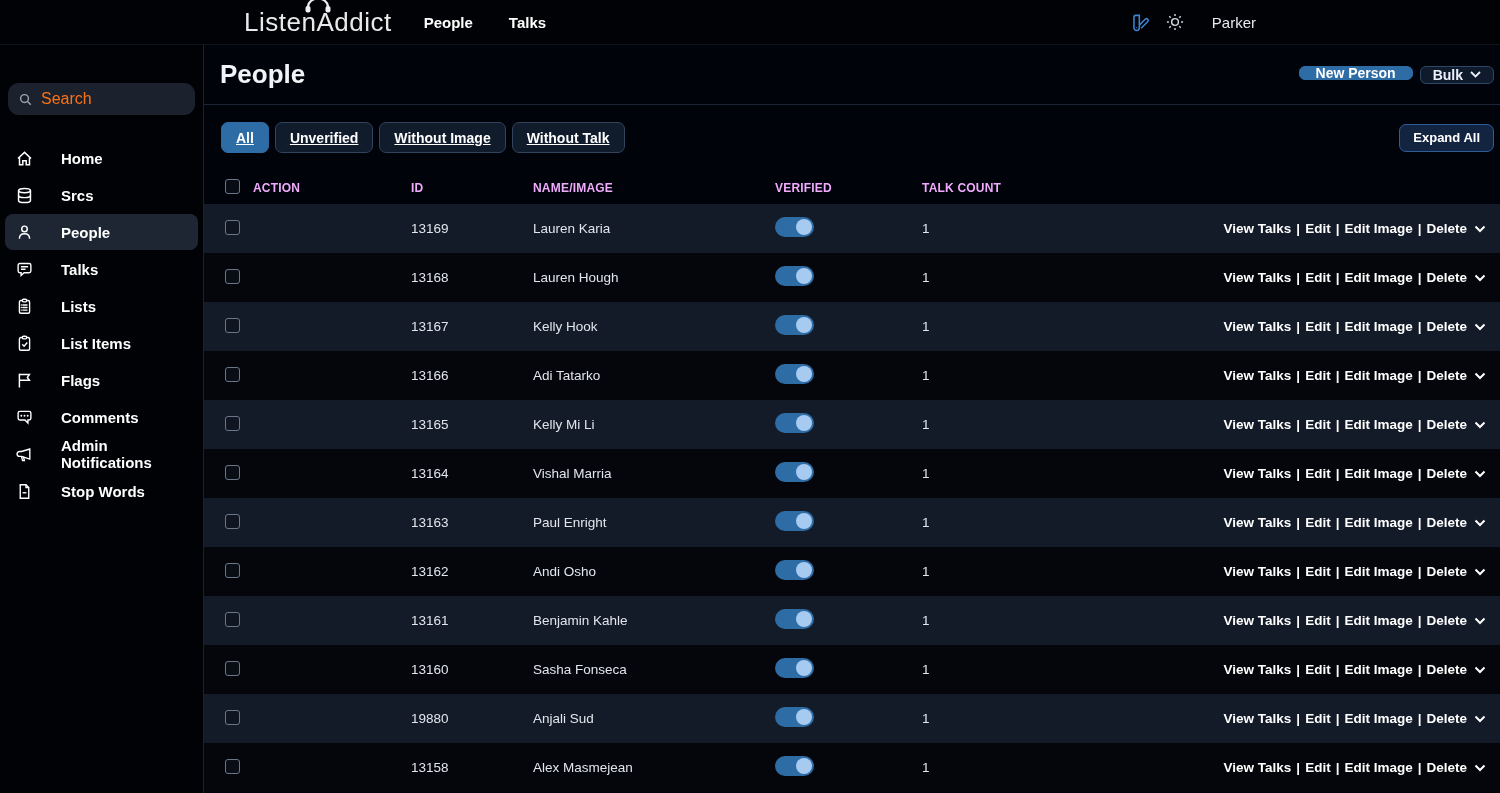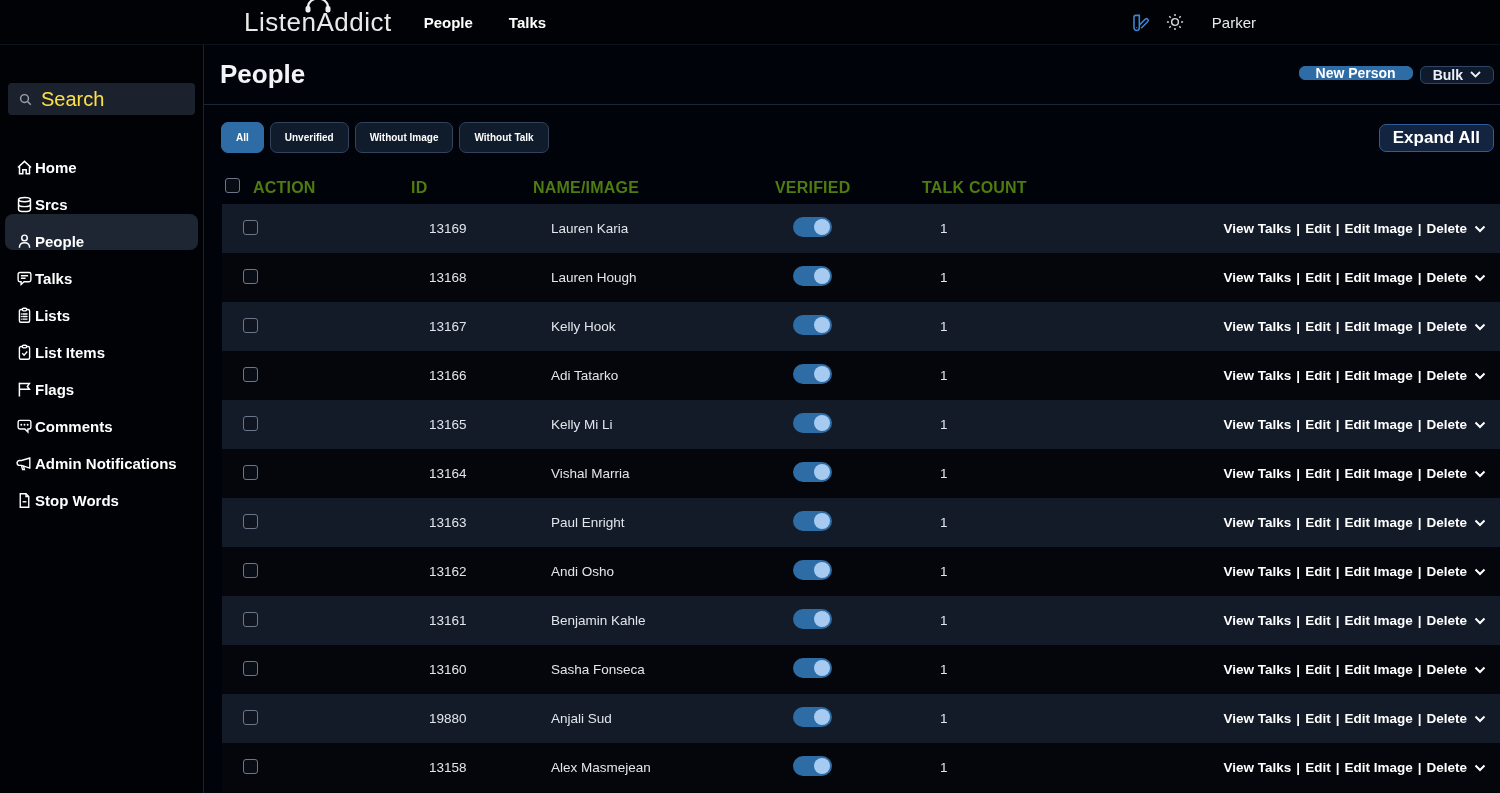--- a/index.html
+++ b/index.html
@@ -19,27 +19,27 @@
   .brand .hp { position:absolute; left:60px; top:-10px; }
   .nav-links { display:flex; gap:36px; margin-left:32px; }
   .nav-link { font-size:15px; font-weight:700; color:#ffffff; cursor:pointer; }
   .nav-right { margin-left:auto; display:flex; align-items:center; gap:16px; }
   .nav-user { font-size:15px; color:#e6e9ee; margin-left:12px; }
 
   
   .layout { display:flex; height:748px; }
   .sidebar { width:204px; background:#000205; border-right:1px solid #1a2230; flex:none; }
   .search {
-    margin:38px 8px 0 8px; height:32px; background:#1c222d; border-radius:4px;
+    margin:38px 8px 0 8px; height:32px; background:#1c222d; border-radius:11px;
     display:flex; align-items:center; gap:9px; padding:0 11px;
-    color:#fde047; font-size:20px;
+    color:#f97316; font-size:16px;
   }
   .menu { margin-top:25px; padding:0 5px; }
   .menu-item {
-    display:flex; align-items:flex-end; gap:2px; height:36px; padding:0 10px;
+    display:flex; align-items:center; gap:28px; height:36px; padding:0 10px;
     border-radius:8px; font-size:15px; font-weight:700; color:#ffffff;
     margin-bottom:1px; cursor:pointer;
   }
   .menu-item.active { background:#1e2634; }
   .mi-icon { width:18px; height:18px; display:flex; align-items:center; justify-content:center; flex:none; }
 
   
   .main { flex:1; min-width:0; display:flex; flex-direction:column; background:#01030a; }
   .page-header {
     height:60px; flex:none; display:flex; align-items:center;
@@ -47,38 +47,38 @@
   }
   .page-title { font-size:26px; font-weight:700; color:#f2f4f8; }
   .header-buttons { margin-left:auto; display:flex; gap:7px; }
   .btn { height:14px; border-radius:6px; font-size:14px; font-weight:700; display:flex; align-items:center; cursor:pointer; }
   .btn-primary { background:#2e6ca6; color:#fff; padding:0 16px; border:1px solid #2e6ca6; }
   .btn-bulk { background:#0f1b2d; color:#eaf1fa; padding:8px 12px; border:1px solid #2c4765; gap:7px; }
 
   .filter-bar { flex:none; display:flex; align-items:center; gap:6px; padding:17px 6px 18px 17px; }
   .chip {
     height:31px; padding:0 14px; border-radius:7px; display:flex; align-items:center;
-    background:#101b2c; border:1px solid #32435c; color:#fff; font-size:10px; font-weight:700; cursor:pointer;
+    background:#101b2c; border:1px solid #32435c; color:#fff; font-size:14px; font-weight:700; cursor:pointer;text-decoration:underline;
   }
   .chip.active { background:#2e6ca6; border-color:#2e6ca6; }
   .btn-expand {
     margin-left:auto; height:28px; padding:0 13px; border-radius:7px;
-    background:#132440; border:1px solid #2e5d99; color:#fff; font-size:17px; font-weight:700;
+    background:#132440; border:1px solid #2e5d99; color:#fff; font-size:13px; font-weight:700;
     display:flex; align-items:center; cursor:pointer;
   }
 
   
   .thead, .trow {
     display:grid;
     grid-template-columns:28px 158px 122px 242px 147px 132px minmax(0,1fr);
     align-items:center; padding-left:21px;
   }
-  .thead { height:33px; flex:none; font-size:16px; font-weight:700; color:#4d7c0f; letter-spacing:.2px; }
+  .thead { height:33px; flex:none; font-size:12px; font-weight:700; color:#f0abfc; letter-spacing:.2px; }
   .rows { flex:1; overflow:hidden; }
-  .trow { height:49px; font-size:13.5px; color:#e2e6ec;margin-left:18px; }
+  .trow { height:49px; font-size:13.5px; color:#e2e6ec; }
   .rows .trow:nth-child(odd)  { background:#131a28; }
   .rows .trow:nth-child(even) { background:#04060b; }
   .checkbox {
     width:15px; height:15px; border:1px solid #6b7689; border-radius:3px;
     background:rgba(13,18,28,.6); display:inline-block; cursor:pointer;
   }
   .switch {
     width:39px; height:20px; border-radius:10px; background:#2e6ca6;
     position:relative; display:inline-block; cursor:pointer;
   }

